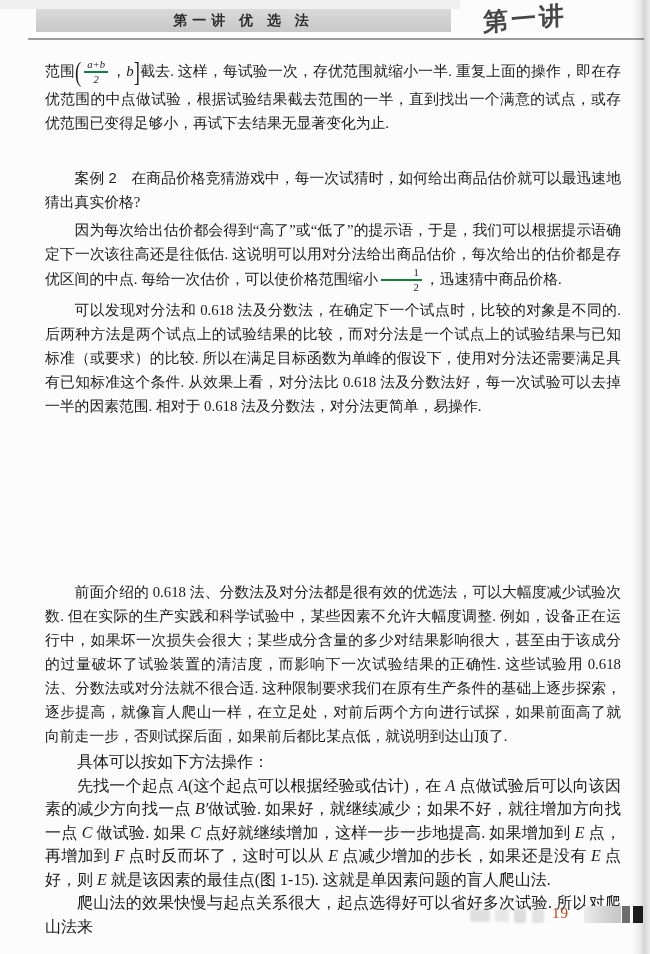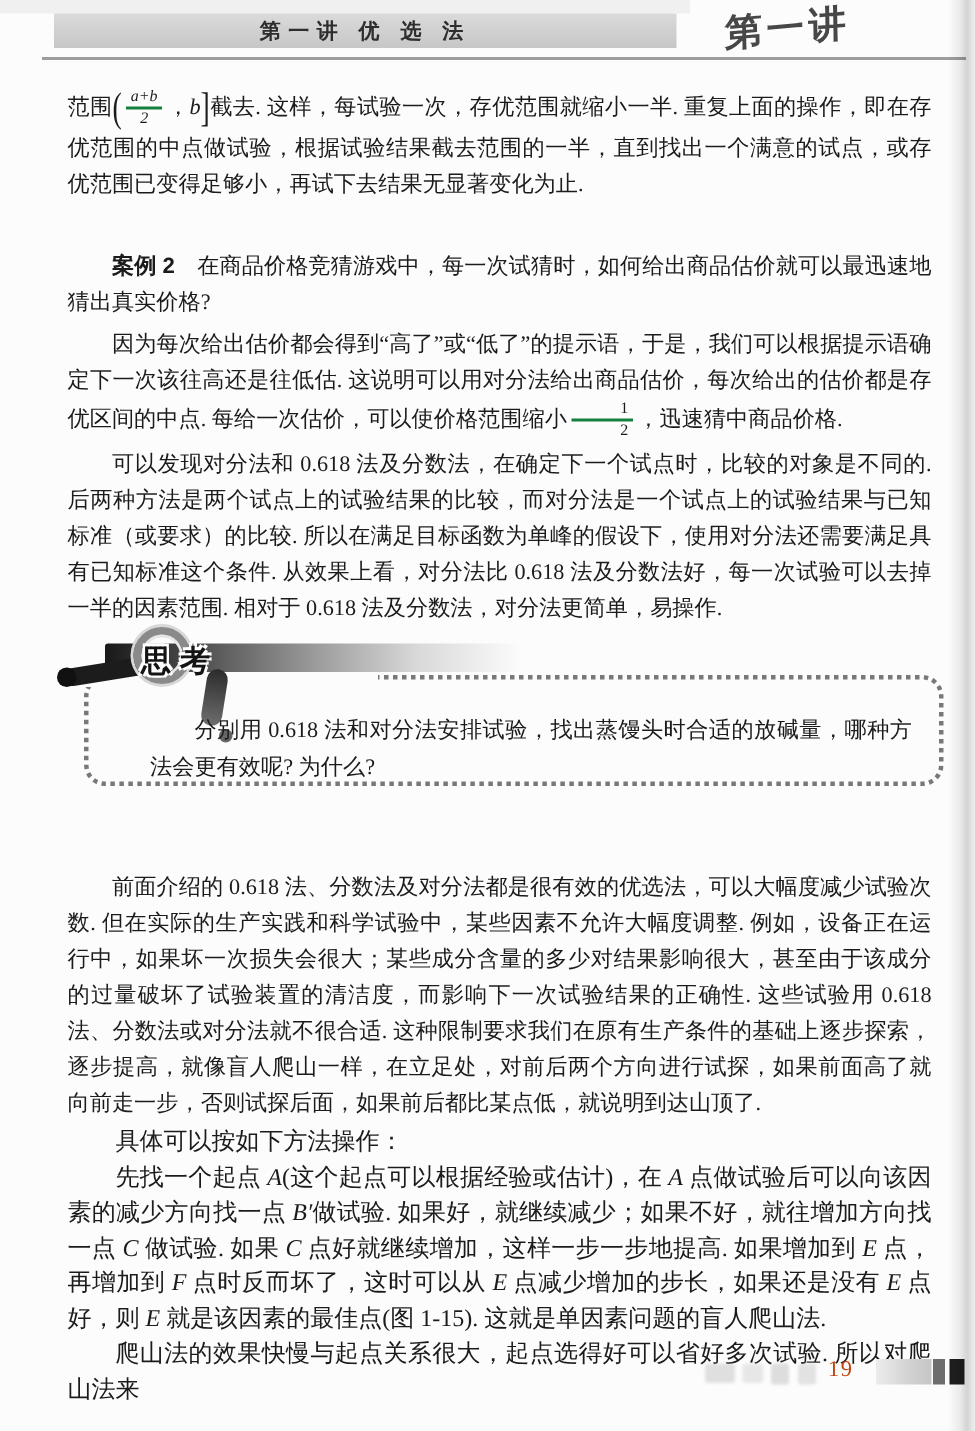--- a/index.html
+++ b/index.html
@@ -27,21 +27,21 @@
   .header-rule{position:absolute;left:28px;top:38px;width:616px;height:2px;background:#9d9d9d;}
 
   
   .para{position:absolute;left:45px;width:576px;font-size:14.8px;line-height:24px;
     text-align:justify;text-indent:2em;margin:0;}
   .no-indent{text-indent:0;}
   .bottom-block{position:absolute;left:45px;top:750px;width:576px;}
   .bottom-block p{margin:0;font-size:16px;line-height:23.5px;text-align:justify;text-indent:2em;}
 
   
-  .rb{font-family:"Liberation Sans","DejaVu Sans",sans-serif;font-weight:bold;}
+  .rb{font-family:"Liberation Sans","DejaVu Sans",sans-serif;font-weight:normal;}
   .ri{font-style:italic;}
   .bigd{display:inline-block;transform:scaleY(1.5);font-size:1.25em;vertical-align:-0.1em;font-weight:400;}
   .frac{display:inline-flex;flex-direction:column;align-items:center;vertical-align:middle;
     font-size:0.72em;line-height:1.25;margin:0 3px;}
   .frac .fnum{border-bottom:2px solid #15803d;padding:0 3px;}
   .frac-italic{font-style:italic;}
 
   
   .think-panel{position:absolute;left:0;top:418px;width:650px;height:110px;}
   .think-dotted-box{position:absolute;left:56px;top:32px;width:567px;height:68px;
@@ -99,32 +99,20 @@
         <span class="fnum">a+b</span>
         <span class="fden">2</span>
       </span><span>，</span><span class="ri">b</span><span class="bigd">]</span><span>截去. 这样，每试验一次，存优范围就缩小一半. 重复上面的操作，即在存优范围的中点做试验，根据试验结果截去范围的一半，直到找出一个满意的试点，或存优范围已变得足够小，再试下去结果无显著变化为止.</span></p>
   <p class="para" style="top:166px"><span class="rb">案例 2</span><span>　在商品价格竞猜游戏中，每一次试猜时，如何给出商品估价就可以最迅速地猜出真实价格?</span></p>
   <p class="para" style="top:218px"><span>因为每次给出估价都会得到“高了”或“低了”的提示语，于是，我们可以根据提示语确定下一次该往高还是往低估. 这说明可以用对分法给出商品估价，每次给出的估价都是存优区间的中点. 每给一次估价，可以使价格范围缩小</span><span class="frac">
         <span class="fnum">1</span>
         <span class="fden">2</span>
       </span><span>，迅速猜中商品价格.</span></p>
   <p class="para" style="top:298px"><span>可以发现对分法和 0.618 法及分数法，在确定下一个试点时，比较的对象是不同的. 后两种方法是两个试点上的试验结果的比较，而对分法是一个试点上的试验结果与已知标准（或要求）的比较. 所以在满足目标函数为单峰的假设下，使用对分法还需要满足具有已知标准这个条件. 从效果上看，对分法比 0.618 法及分数法好，每一次试验可以去掉一半的因素范围. 相对于 0.618 法及分数法，对分法更简单，易操作.</span></p>
 
-  <div class="think-panel">
-    <div class="think-dotted-box"></div>
-    <div class="border-mask"></div>
-    <div class="think-bar"></div>
-    <div class="think-handle"></div>
-    <div class="think-handle-knob"></div>
-    <div class="think-drip"></div>
-    <div class="think-drip-dot"></div>
-    <div class="magnifier-ring"></div>
-    <div class="think-label">思考</div>
-    <p class="think-question"><span>分别用 0.618 法和对分法安排试验，找出蒸馒头时合适的放碱量，哪种方法会更有效呢? 为什么?</span></p>
-  </div>
 
   <p class="para" style="top:580px;line-height:24px"><span>前面介绍的 0.618 法、分数法及对分法都是很有效的优选法，可以大幅度减少试验次数. 但在实际的生产实践和科学试验中，某些因素不允许大幅度调整. 例如，设备正在运行中，如果坏一次损失会很大；某些成分含量的多少对结果影响很大，甚至由于该成分的过量破坏了试验装置的清洁度，而影响下一次试验结果的正确性. 这些试验用 0.618 法、分数法或对分法就不很合适. 这种限制要求我们在原有生产条件的基础上逐步探索，逐步提高，就像盲人爬山一样，在立足处，对前后两个方向进行试探，如果前面高了就向前走一步，否则试探后面，如果前后都比某点低，就说明到达山顶了.</span></p>
 
   <div class="bottom-block">
     <p><span>具体可以按如下方法操作：</span></p>
     <p><span>先找一个起点 </span><span class="ri">A</span><span>(这个起点可以根据经验或估计)，在 </span><span class="ri">A</span><span> 点做试验后可以向该因素的减少方向找一点 </span><span class="ri">B′</span><span>做试验. 如果好，就继续减少；如果不好，就往增加方向找一点 </span><span class="ri">C</span><span> 做试验. 如果 </span><span class="ri">C</span><span> 点好就继续增加，这样一步一步地提高. 如果增加到 </span><span class="ri">E</span><span> 点，再增加到 </span><span class="ri">F</span><span> 点时反而坏了，这时可以从 </span><span class="ri">E</span><span> 点减少增加的步长，如果还是没有 </span><span class="ri">E</span><span> 点好，则 </span><span class="ri">E</span><span> 就是该因素的最佳点(图 1-15). 这就是单因素问题的盲人爬山法.</span></p>
     <p><span>爬山法的效果快慢与起点关系很大，起点选得好可以省好多次试验. 所以对爬山法来</span></p>
   </div>
 
   <div class="footer">

